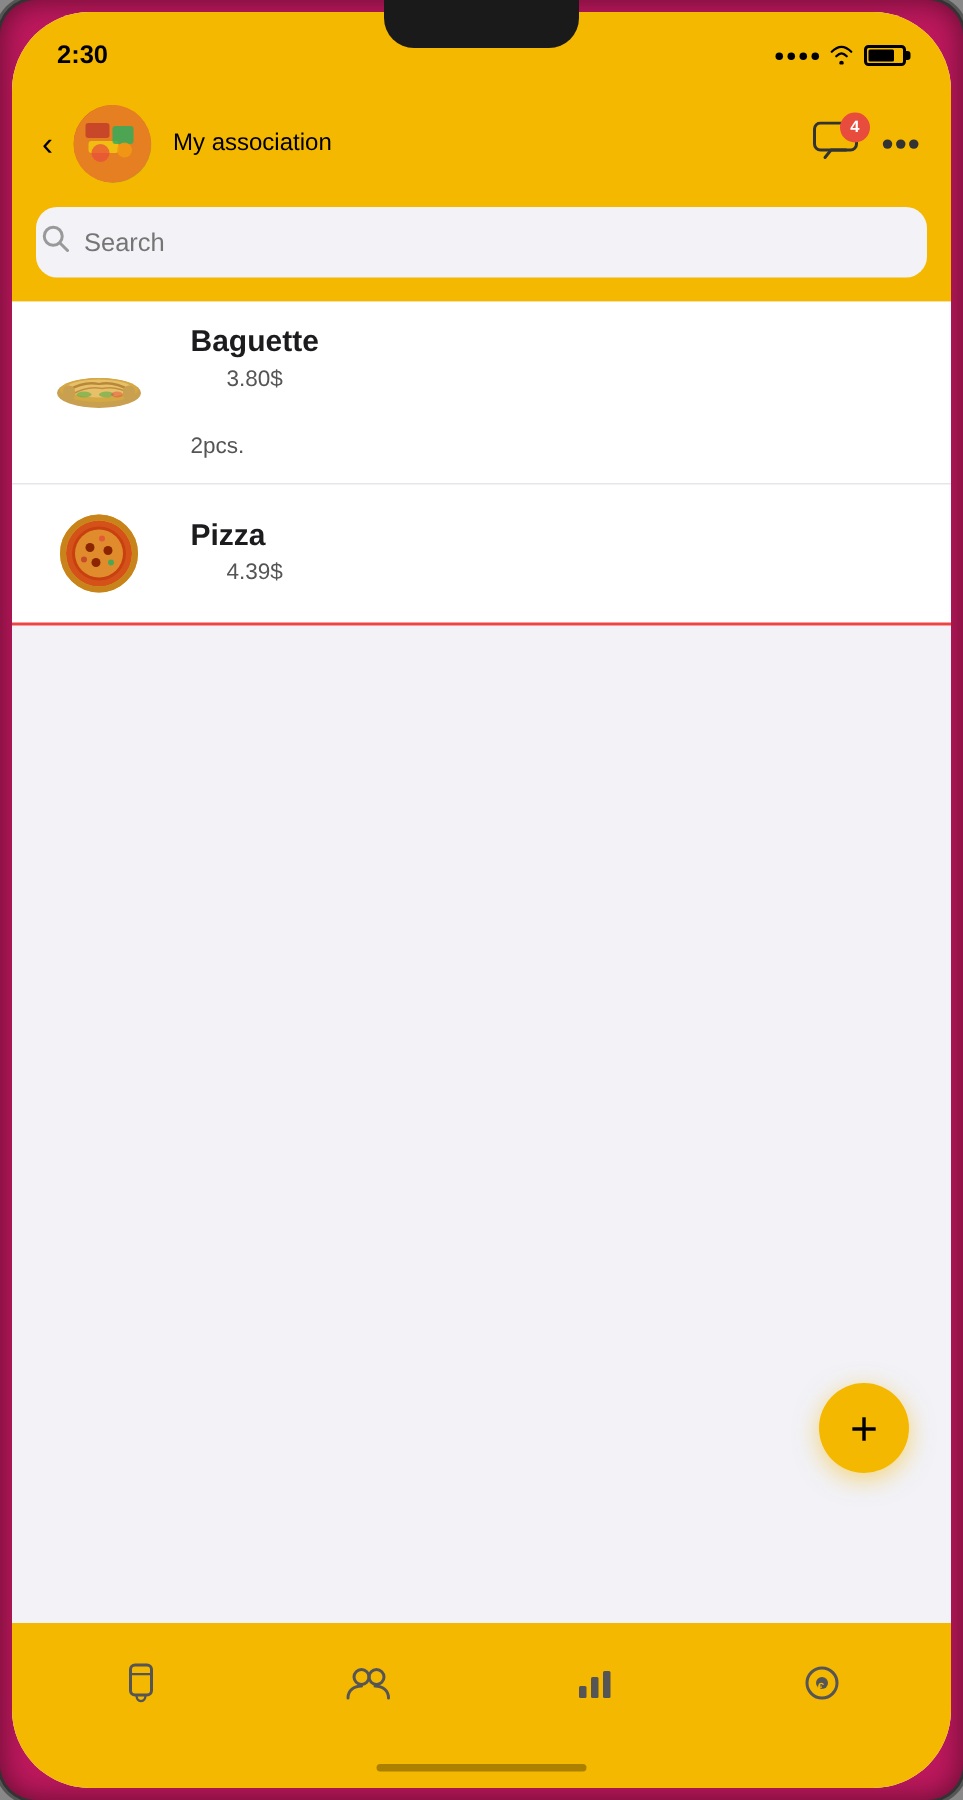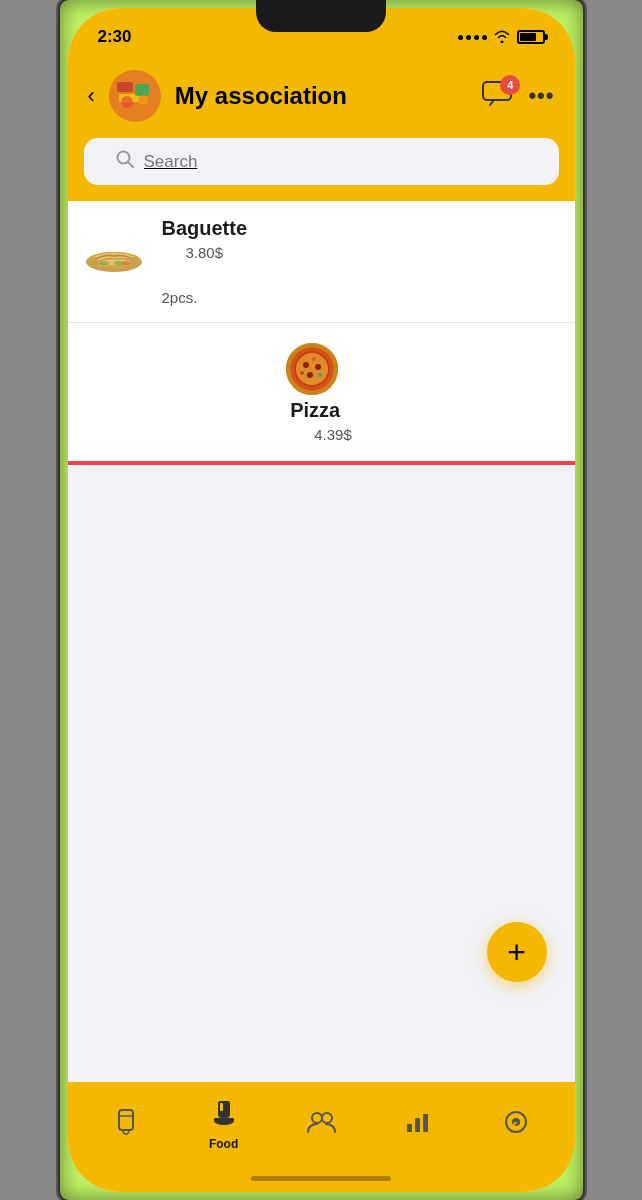--- a/index.html
+++ b/index.html
@@ -7,24 +7,24 @@
     body {
       background: #888;
       display: flex;
       justify-content: center;
       align-items: center;
       min-height: 100vh;
       font-family: -apple-system, BlinkMacSystemFont, 'Segoe UI', sans-serif;
     }
 
     .phone-frame {
-      width: 523px;
+      width: 642px;
       height: 1200px;
-      background: #bef264;
-      border-radius: 9px;
+      background: #be185d;
+      border-radius: 24px;
       position: relative;
       overflow: hidden;
       box-shadow: 0 0 0 2px #333, 0 0 0 4px #555, inset 0 0 20px rgba(0,0,0,0.5);
     }
 
     
     .phone-frame::before {
       content: '';
       position: absolute;
       left: -6px;
@@ -168,22 +168,22 @@
       margin-right: 14px;
       flex-shrink: 0;
       overflow: hidden;
       display: flex;
       align-items: center;
       justify-content: center;
       font-size: 20px;
     }
 
     .header-title {
-      font-size: 24px;
-      font-weight: 700;
+      font-size: 16px;
+      font-weight: 400;
       color: #000;
       flex: 1;
     }
 
     .header-actions {
       display: flex;
       align-items: center;
       gap: 16px;
     }
 
@@ -221,23 +221,22 @@
       background: #F5B800;
       padding: 0 16px 16px;
       flex-shrink: 0;
     }
 
     .search-bar {
       background: #f2f2f7;
       border-radius: 14px;
       display: flex;
       align-items: center;
-      padding: 12px 32px;
+      padding: 12px 4px;
       gap: 10px;
-      text-decoration: underline;
     }
 
     .search-icon {
       font-size: 18px;
       color: #999;
     }
 
     .search-input {
       border: none;
       background: transparent;
@@ -255,28 +254,28 @@
     }
 
     .list-container {
       background: #fff;
       margin: 0;
     }
 
     .list-item {
       display: flex;
       align-items: center;
-      padding: 16px 16px;
+      padding: 16px 28px;
       border-bottom: 1px solid #e5e5ea;
       cursor: pointer;
+      gap: 13px;
     }
 
     .list-item:last-child {
-      border-bottom: 4px solid #ef4444;
-      flex-direction: column;
+      border-bottom: 2px solid #ef4444;
     }
 
     .item-image {
       width: 60px;
       height: 60px;
       margin-right: 18px;
       flex-shrink: 0;
       display: flex;
       align-items: center;
       justify-content: center;
@@ -520,31 +519,20 @@
       <div class="nav-item">
         <span class="nav-icon">
           <svg width="24" height="28" viewBox="0 0 24 28" fill="none">
             <rect x="5" y="2" width="14" height="20" rx="3" stroke="#555" stroke-width="2"></rect>
             <line x1="5" y1="8" x2="19" y2="8" stroke="#555" stroke-width="1.5"></line>
             <path d="M9 22 Q9 26 12 26 Q15 26 15 22" stroke="#555" stroke-width="1.5" fill="none"></path>
           </svg>
         </span>
       </div>
 
-      <div class="nav-item active">
-        <span class="nav-icon">
-          <svg width="28" height="28" viewBox="0 0 28 28" fill="none">
-            <rect x="8" y="2" width="12" height="16" rx="2" fill="#333"></rect>
-            <rect x="10" y="4" width="3" height="8" rx="1" fill="#F5B800"></rect>
-            <ellipse cx="14" cy="22" rx="10" ry="4" fill="#333"></ellipse>
-            <rect x="4" y="19" width="20" height="3" rx="1" fill="#333"></rect>
-          </svg>
-        </span>
-        <span class="nav-label">Food</span>
-      </div>
 
       <div class="nav-item">
         <span class="nav-icon">
           <svg width="30" height="24" viewBox="0 0 30 24" fill="none">
             <circle cx="11" cy="8" r="5" stroke="#555" stroke-width="2"></circle>
             <path d="M2 22c0-5 4-8 9-8" stroke="#555" stroke-width="2" stroke-linecap="round"></path>
             <circle cx="21" cy="8" r="5" stroke="#555" stroke-width="2"></circle>
             <path d="M20 14c5 0 9 3 9 8" stroke="#555" stroke-width="2" stroke-linecap="round"></path>
           </svg>
         </span>

